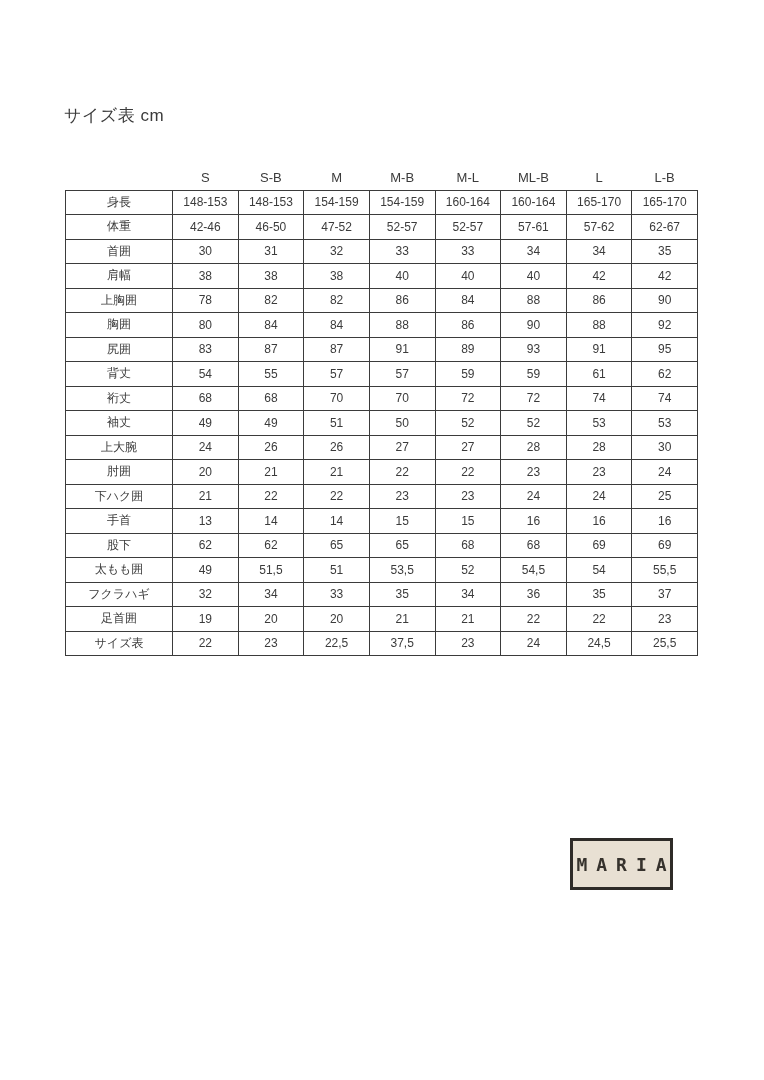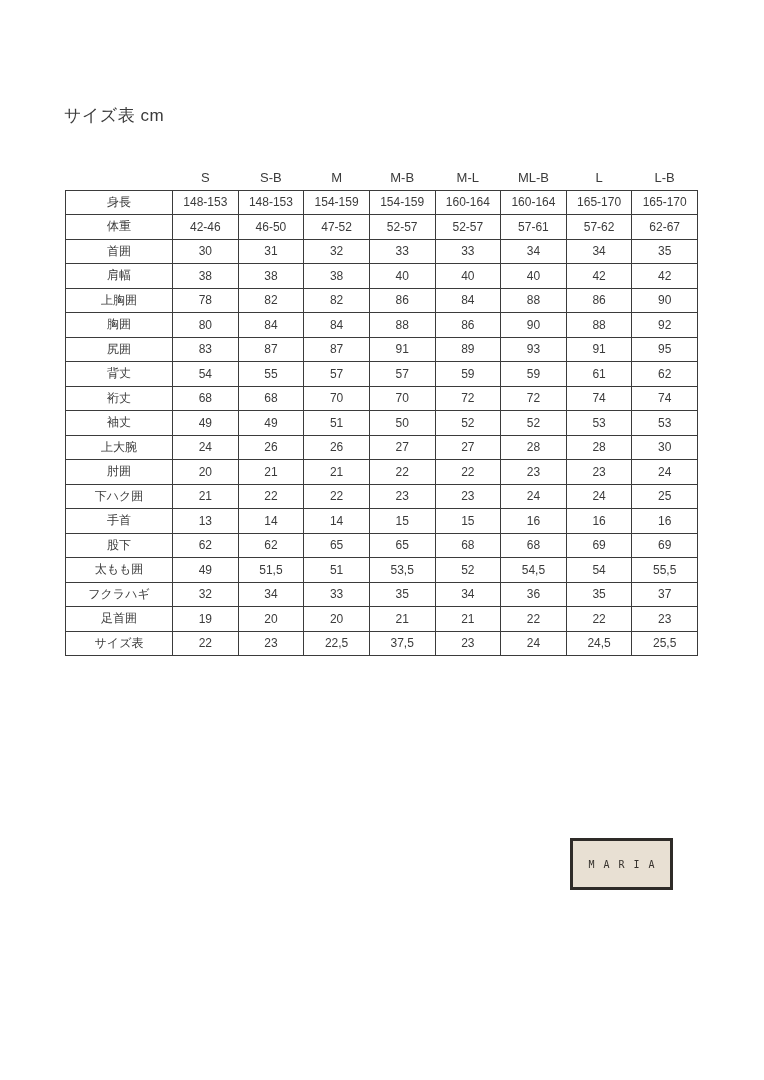--- a/index.html
+++ b/index.html
@@ -62,22 +62,22 @@
     width: 103px;
     height: 52px;
     background: var(--logo-bg, #e8e0d3);
     border: 3px solid var(--logo-border, #2e2b28);
     display: flex;
     align-items: center;
     justify-content: center;
   }
   .logo-text {
     font-family: "DejaVu Sans Mono", "Liberation Mono", monospace;
-    font-size: 10px;
-    font-weight: normal;
+    font-size: 18px;
+    font-weight: bold;
     letter-spacing: 9px;
     text-indent: 9px;
     color: var(--logo-text, #36322d);
   }
 </style>
 </head>
 <body>
 
 <div class="page">
 

